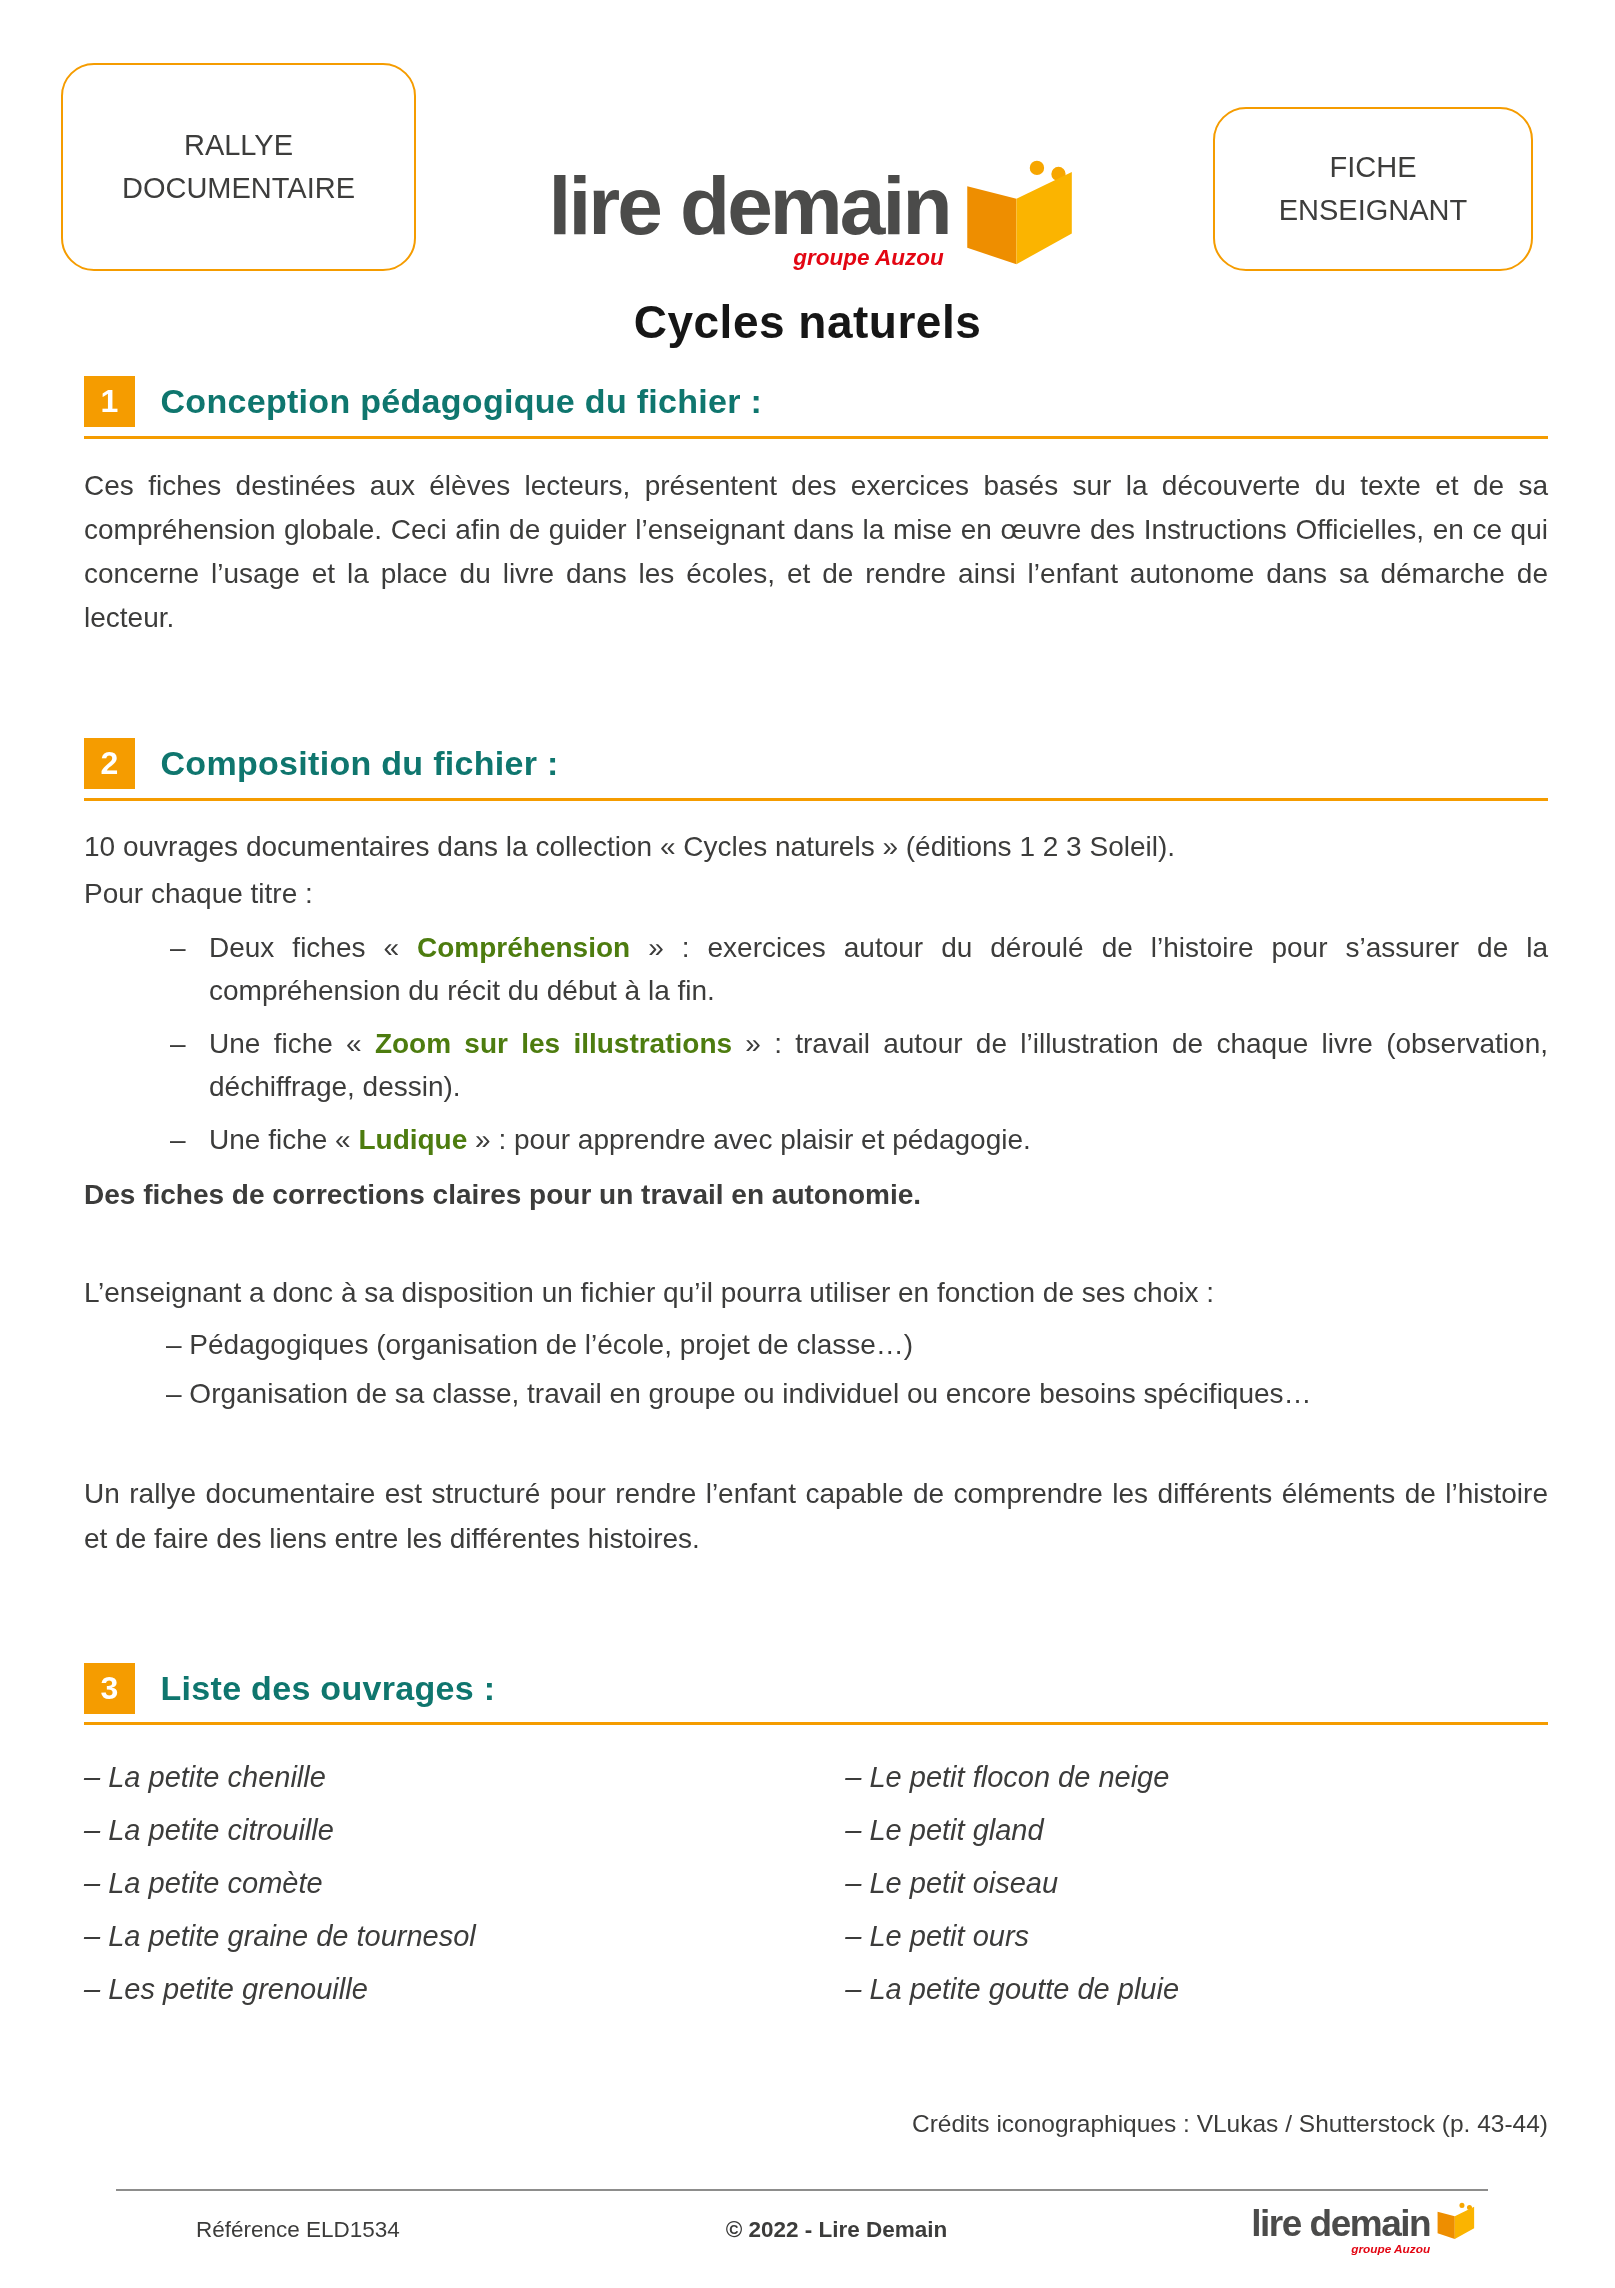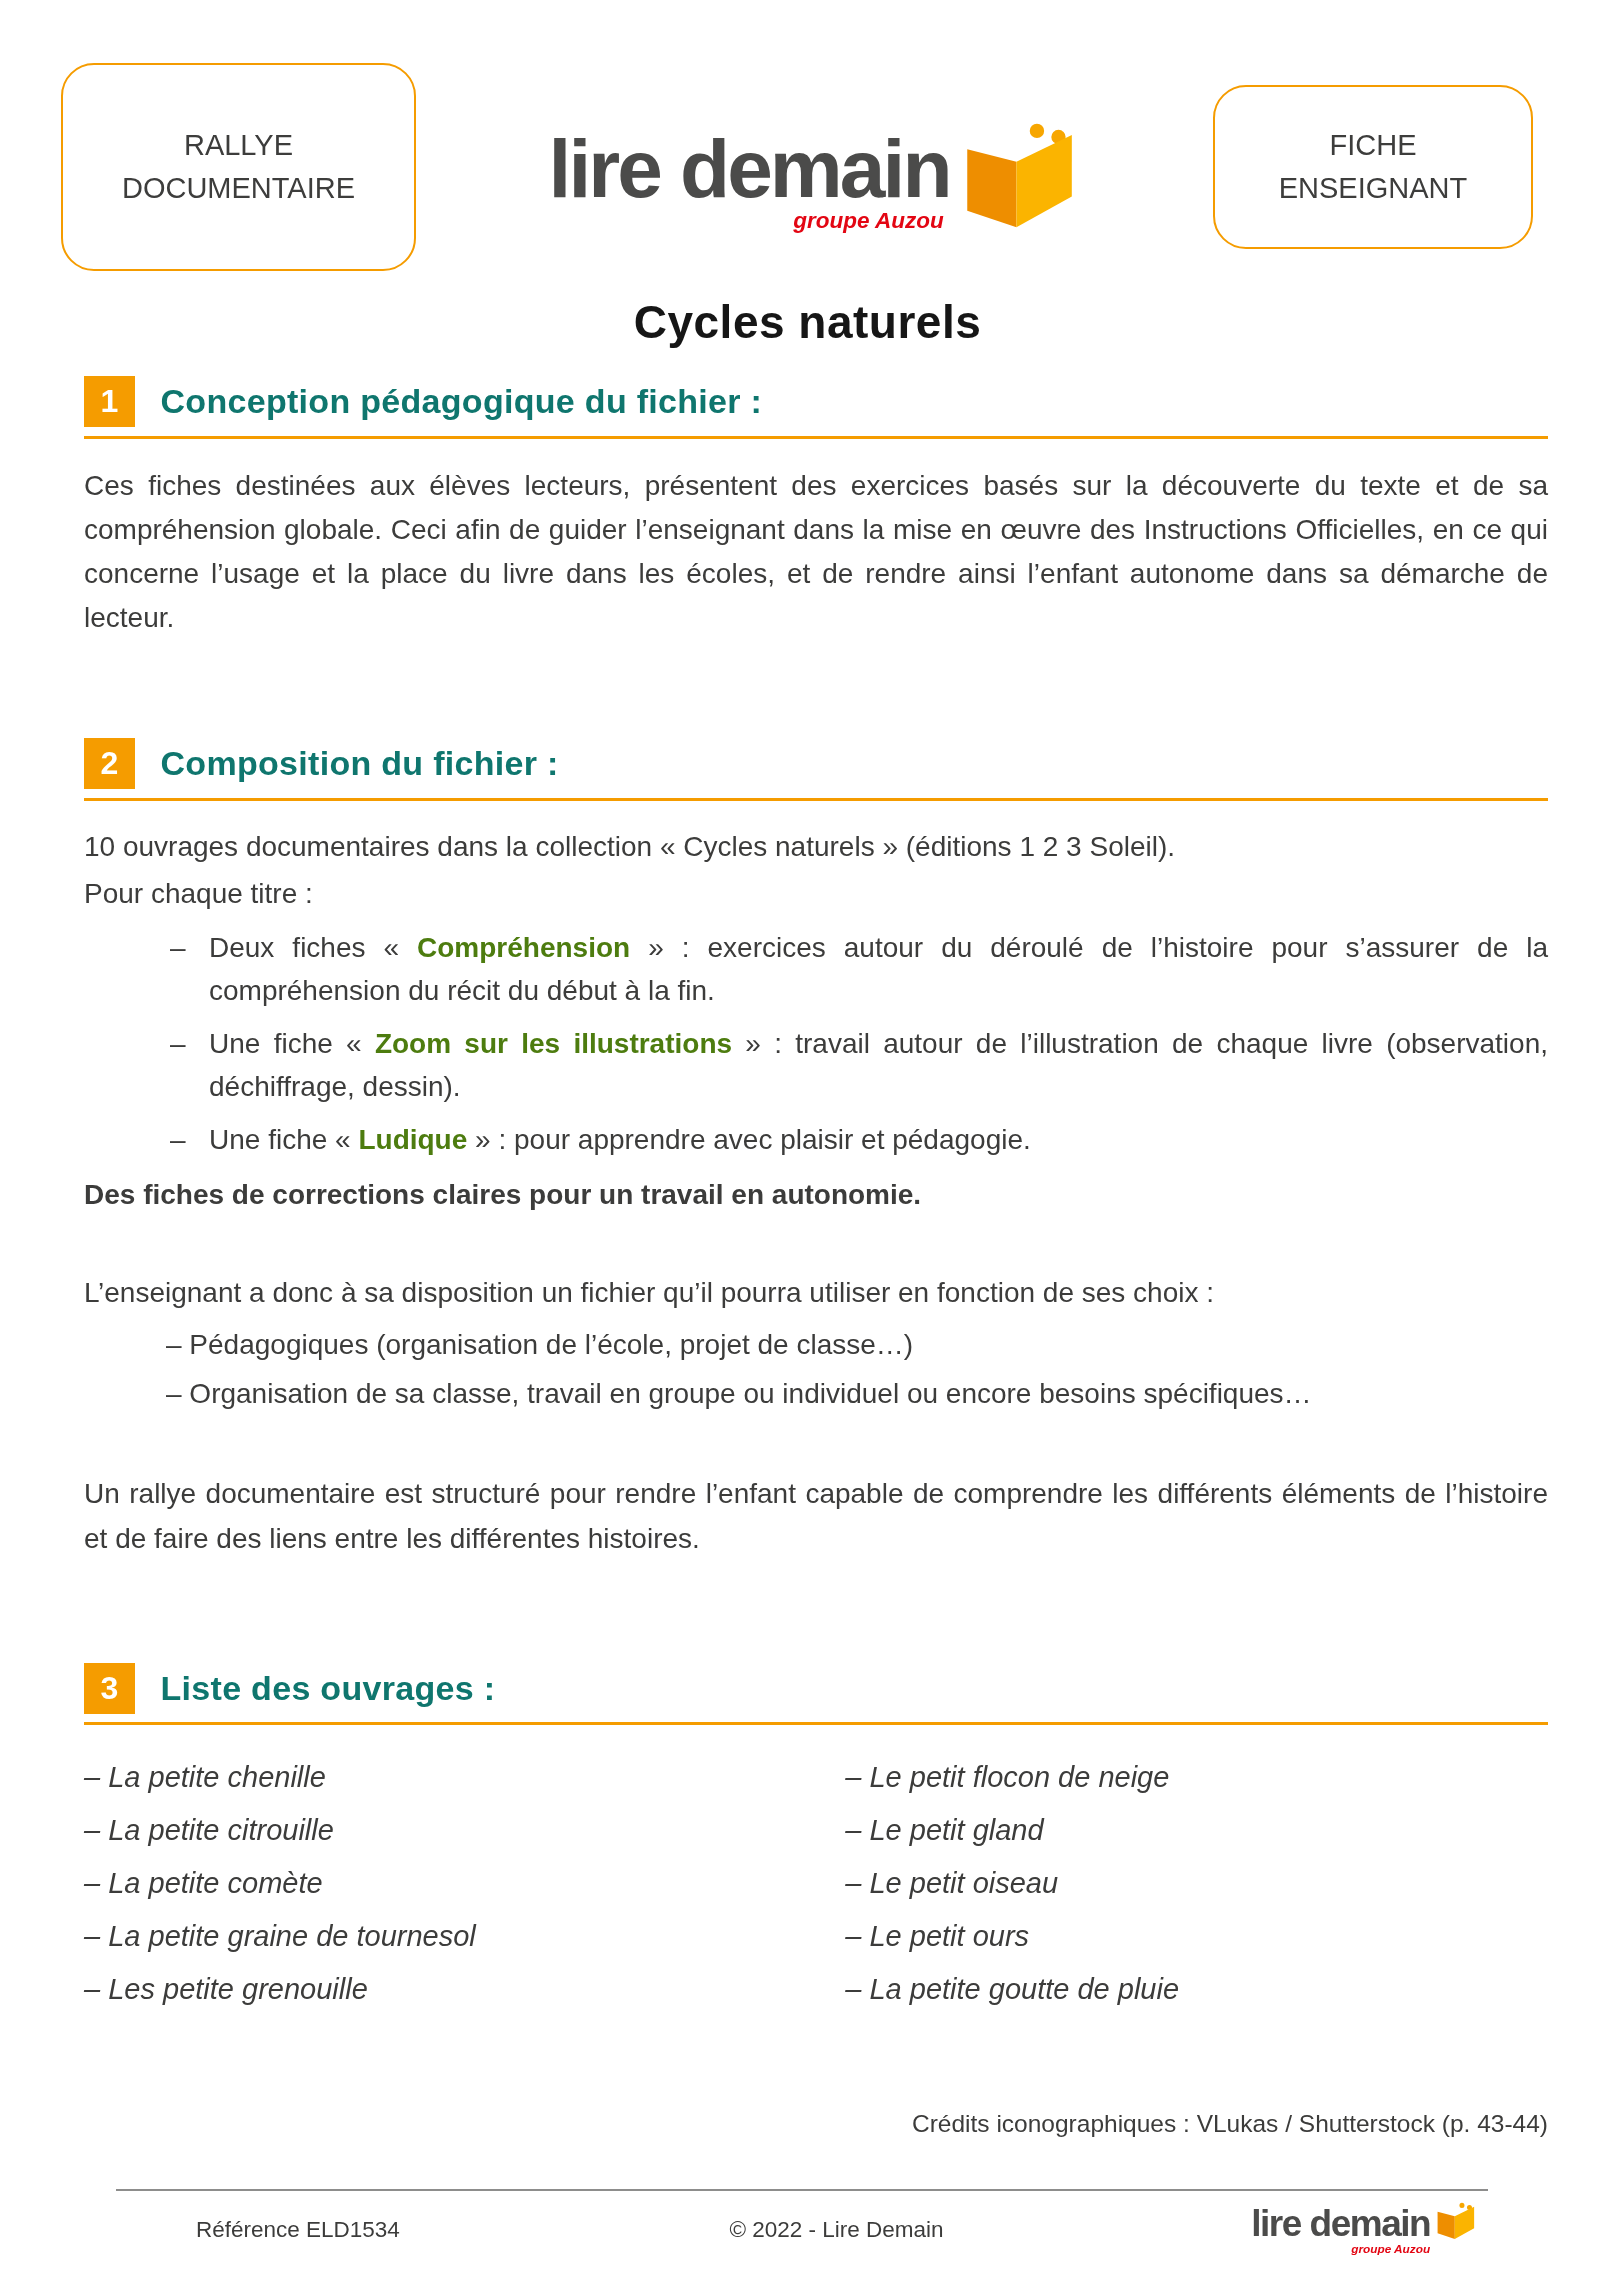--- a/index.html
+++ b/index.html
@@ -1,21 +1,21 @@
 <!DOCTYPE html>
 <html><head>
 <meta charset="utf-8">
 <style>
   * { margin:0; padding:0; box-sizing:border-box; }
   html,body { background:#ffffff; }
   body { font-family:"Liberation Sans","DejaVu Sans",sans-serif; color:#3c3c3b; }
   .page { position:relative; width:1615px; height:2289px; background:#fff; overflow:hidden; margin:0 auto; }
 
   
-  .header { display:flex; justify-content:space-between; align-items:center; padding:63px 82px 0 61px; }
+  .header { display:flex; justify-content:space-between; align-items:flex-end; padding:63px 82px 0 61px; }
   .badge { border:2.9px solid #F59C00; border-radius:33px; display:flex; flex-direction:column; justify-content:center; align-items:center; color:#3d3d3c; font-size:29px; line-height:1.5; text-align:center; background:#fff; }
   .badge-left { width:355px; height:208px; }
   .badge-right { width:320px; height:164px; }
 
   .logo { display:flex; align-items:flex-start; margin-top:25.5px; }
   .logo-textwrap { display:flex; flex-direction:column; align-items:flex-end; }
   .logo-text { font-size:82px; font-weight:bold; color:#4b4b4a; letter-spacing:-2.9px; line-height:1.05; }
   .logo-sub { color:#E30613; font-size:22.5px; font-weight:bold; font-style:italic; margin-top:-3.9px; padding-right:5.9px; }
   .logo-book { width:123px; height:114px; margin-left:7.8px; margin-top:-5.9px; }
 
@@ -50,21 +50,21 @@
   .books { display:grid; grid-template-columns:52% 48%; margin-top:25.5px; }
   .book { font-size:29px; font-style:italic; line-height:53px; color:#3c3c3b; }
 
   .credits { margin-top:94px; font-size:24.5px; color:#3c3c3b;text-align:right; }
 
   
   .footer { position:absolute; left:0; right:11px; bottom:0; height:100px; }
   .footer-rule { margin:0 116px; border-top:2px solid #8d8d8c; }
   .footer-row { display:grid; grid-template-columns:1fr 1fr 1fr; align-items:center; padding:13.7px 127px 0 196px; }
   .footer-ref { font-size:22.5px; text-align:left; }
-  .footer-copy { font-size:22.5px; text-align:center; }
+  .footer-copy { font-size:22.5px; text-align:center;font-weight:bold; }
   .footer-logo { display:flex; justify-content:flex-end; align-items:flex-start; }
   .footer-logo-textwrap { display:flex; flex-direction:column; align-items:flex-end; }
   .footer-logo-text { font-size:37px; font-weight:bold; color:#4b4b4a; letter-spacing:-1.5px; line-height:1; }
   .footer-logo-sub { color:#E30613; font-size:11.8px; font-weight:bold; font-style:italic; margin-top:0; }
   .footer-book { width:43px; height:41px; margin-left:3.9px; margin-top:-3.9px; }
 </style>
 </head>
 <body>
 
 <div class="page">

